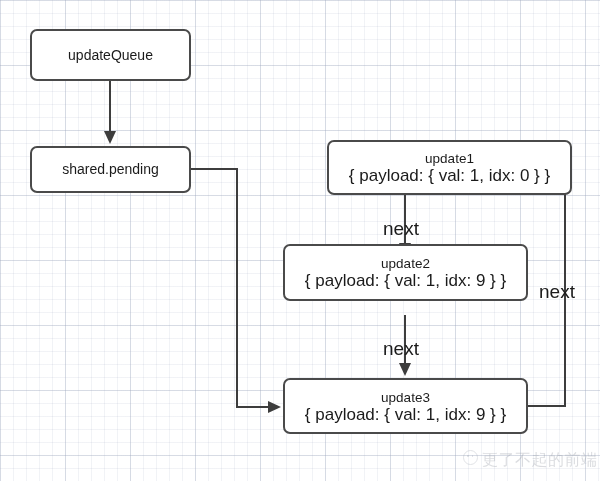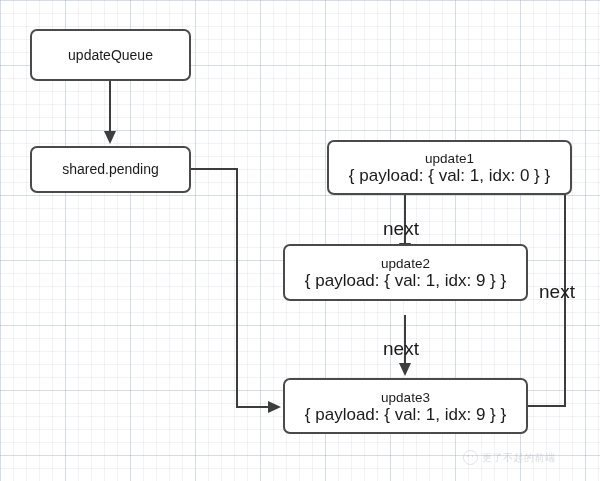--- a/index.html
+++ b/index.html
@@ -87,25 +87,25 @@
 
   #label-next-1 { left: 383px; top: 218px; }
   #label-next-2 { left: 383px; top: 338px; }
   #label-next-loop { left: 539px; top: 281px; }
 
   #watermark {
     position: absolute;
     left: 463px;
     top: 450px;
     display: flex;
-    align-items: flex-end;
+    align-items: flex-start;
     gap: 4px;
     opacity: 0.30;
     color: #8a8f9a;
-    font-size: 10px;
+    font-size: 16px;
     white-space: nowrap;
   }
   #watermark .wm-icon {
     width: 13px;
     height: 13px;
     border: 1px solid #9aa0ab;
     border-radius: 50%;
     display: inline-block;
     position: relative;
     flex: 0 0 auto;

